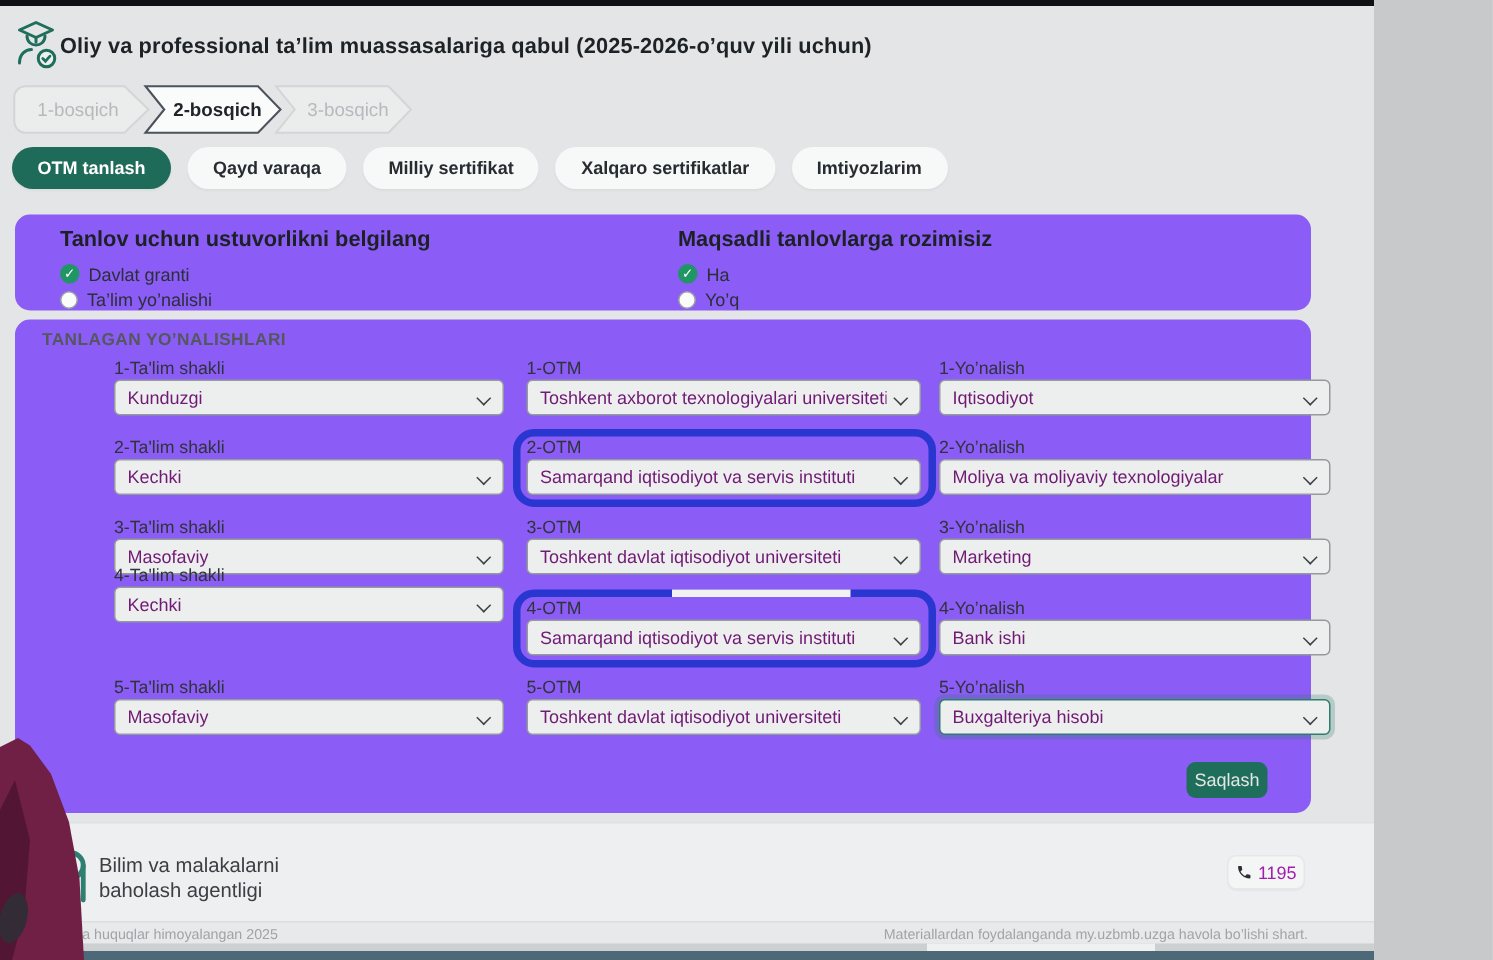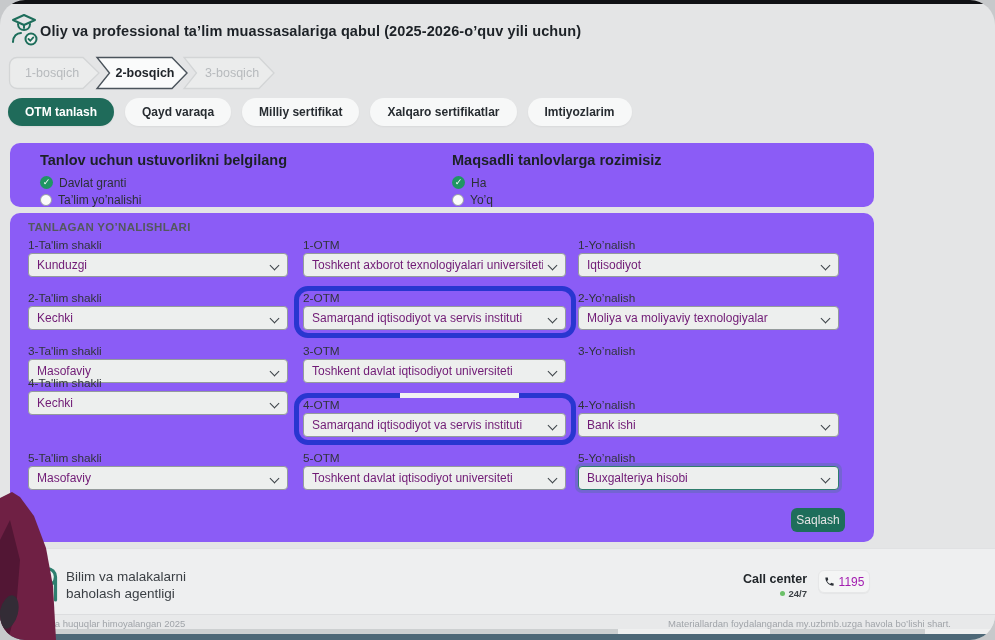--- a/index.html
+++ b/index.html
@@ -1,19 +1,19 @@
 <!DOCTYPE html>
 <html><head>
 <meta charset="utf-8">
 <style>
   * { margin:0; padding:0; box-sizing:border-box; }
   html,body { background:#c7c9cb; }
   #screen {
-    position:relative; width:995px; height:640px; overflow:hidden;
-    background:#e4e5e6; font-family:"Liberation Sans",sans-serif; color:#1f2429;border-radius:25px;
+    position:relative; width:916px; height:640px; overflow:hidden;
+    background:#e4e5e6; font-family:"Liberation Sans",sans-serif; color:#1f2429;
   }
   .abs { position:absolute; }
 
   
   #topstrip { left:0; top:0; width:995px; height:4px; background:#101114; }
 
   
   #app-title { left:40px; top:23px; font-size:14.5px; font-weight:bold; color:#1d2227; letter-spacing:.1px; }
 
   
@@ -35,21 +35,21 @@
   #card-priorities { top:143px; height:64px; }
   #card-form { top:213px; height:329px; }
 
   .sec-heading { font-size:14.5px; font-weight:bold; color:#1c2126; }
   .radio-row { display:flex; align-items:center; gap:6px; height:15px; margin-top:2px; font-size:12px; color:#2b3036; cursor:pointer; }
   .radio-on { width:13px; height:13px; border-radius:50%; background:#1f9663; color:#fff; font-size:9px; line-height:13px; text-align:center; flex:0 0 13px; }
   .radio-off { width:12px; height:12px; border-radius:50%; background:#fbfbfb; border:1.5px solid #9aa0a5; flex:0 0 12px; }
 
   #selections-title { left:28px; top:221px; font-size:11.5px; font-weight:bold; color:#53585d; letter-spacing:.3px; }
 
-  .field { position:absolute; }
+  .field { position:absolute;margin-left:48px; }
   .field-label { font-size:11.8px; color:#2f343a; height:13px; margin-bottom:2px; white-space:nowrap; }
   .select {
     position:relative; height:24px; background:#edefee; border:1px solid #949b9c; border-radius:4px;
     display:flex; align-items:center; padding:0 22px 0 8px; cursor:pointer;
   }
   .select-value { font-size:12px; color:#701a75; white-space:nowrap; overflow:hidden; }
   .chevron { position:absolute; right:9px; top:8px; width:7px; height:7px;
     border-right:1.6px solid #3c4247; border-bottom:1.6px solid #3c4247; transform:rotate(45deg); }
   .select-focused { border:1.5px solid #2f7d6c; box-shadow:0 0 0 3px rgba(47,125,108,.25); }
 
@@ -208,20 +208,24 @@
   </div>
   <div class="field" style="left:303px;top:344px;width:263px">
     <div class="field-label">3-OTM</div>
     <div class="select">
       <span class="select-value">Toshkent davlat iqtisodiyot universiteti</span>
       <span class="chevron"></span>
     </div>
   </div>
   <div class="field" style="left:578px;top:344px;width:261px">
     <div class="field-label">3-Yo’nalish</div>
+    <div class="select">
+      <span class="select-value">Marketing</span>
+      <span class="chevron"></span>
+    </div>
   </div>
 
   <div class="field" style="left:28px;top:376px;width:260px">
     <div class="field-label">4-Ta'lim shakli</div>
     <div class="select">
       <span class="select-value">Kechki</span>
       <span class="chevron"></span>
     </div>
   </div>
   <div class="field ring ring-broken" style="left:303px;top:398px;width:263px">
@@ -265,27 +269,20 @@
 
   <div id="footer" class="abs"></div>
   <svg class="abs" style="left:36px;top:565px" width="26" height="40" viewBox="0 0 26 40">
     <circle cx="11" cy="12" r="8.5" fill="none" stroke="#2e7f6f" stroke-width="3.2"></circle>
     <path d="M19.5 12 V35" fill="none" stroke="#2e7f6f" stroke-width="3.2" stroke-linecap="round"></path>
   </svg>
   <div id="agency-text" class="abs">
     <div>Bilim va malakalarni</div>
     <div>baholash agentligi</div>
   </div>
-  <div id="callcenter" class="abs">
-    <div id="callcenter-label">Call center</div>
-    <div id="callcenter-sub">
-      <span id="callcenter-dot"></span>
-      <span id="callcenter-hours">24/7</span>
-    </div>
-  </div>
   <div id="phone-btn" class="abs">
     <svg width="11" height="11" viewBox="0 0 24 24">
       <path fill="#2b3036" d="M6.6 10.8c1.5 2.8 3.8 5.1 6.6 6.6l2.2-2.2c.3-.3.7-.4 1-.2 1.1.4 2.3.6 3.6.6.6 0 1 .4 1 1V20c0 .6-.4 1-1 1C10.8 21 3 13.2 3 4c0-.6.4-1 1-1h3.5c.6 0 1 .4 1 1 0 1.2.2 2.4.6 3.6.1.3 0 .7-.2 1l-2.3 2.2z"></path>
     </svg>
     <span>1195</span>
   </div>
 
   <div id="bottomstrip" class="abs"></div>
   <div id="copyright-left" class="abs">Barcha huquqlar himoyalangan 2025</div>
   <div id="copyright-right" class="abs">Materiallardan foydalanganda my.uzbmb.uzga havola bo’lishi shart.</div>

